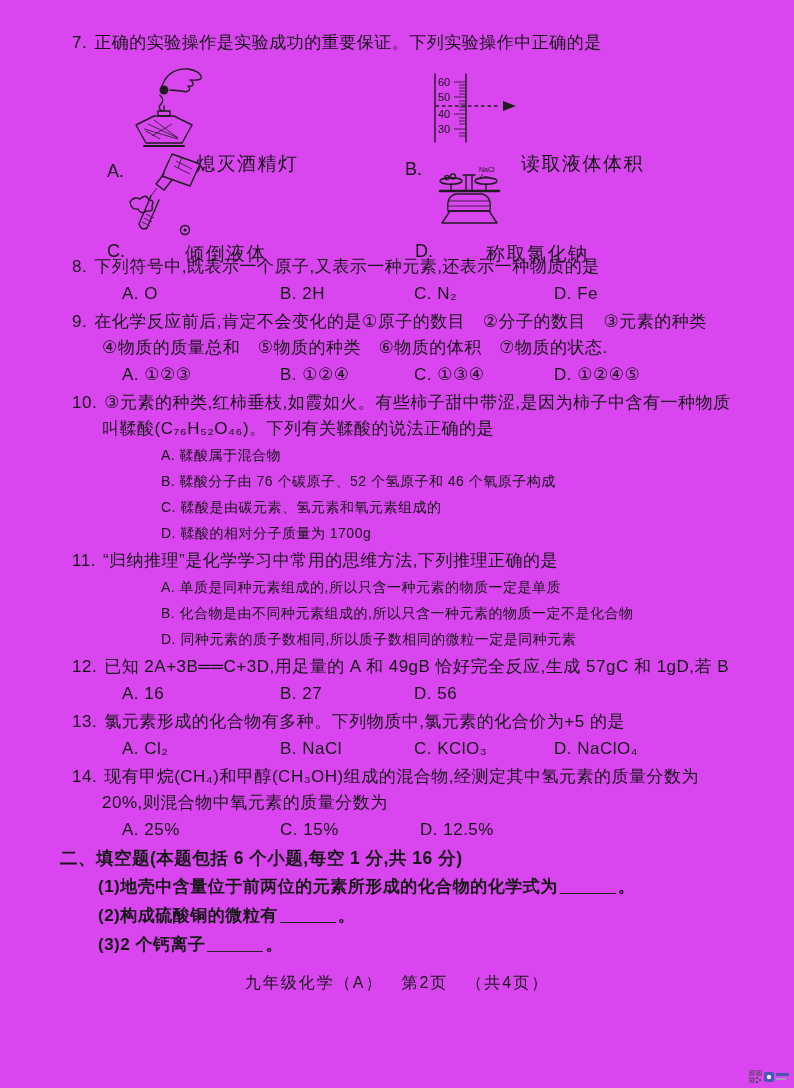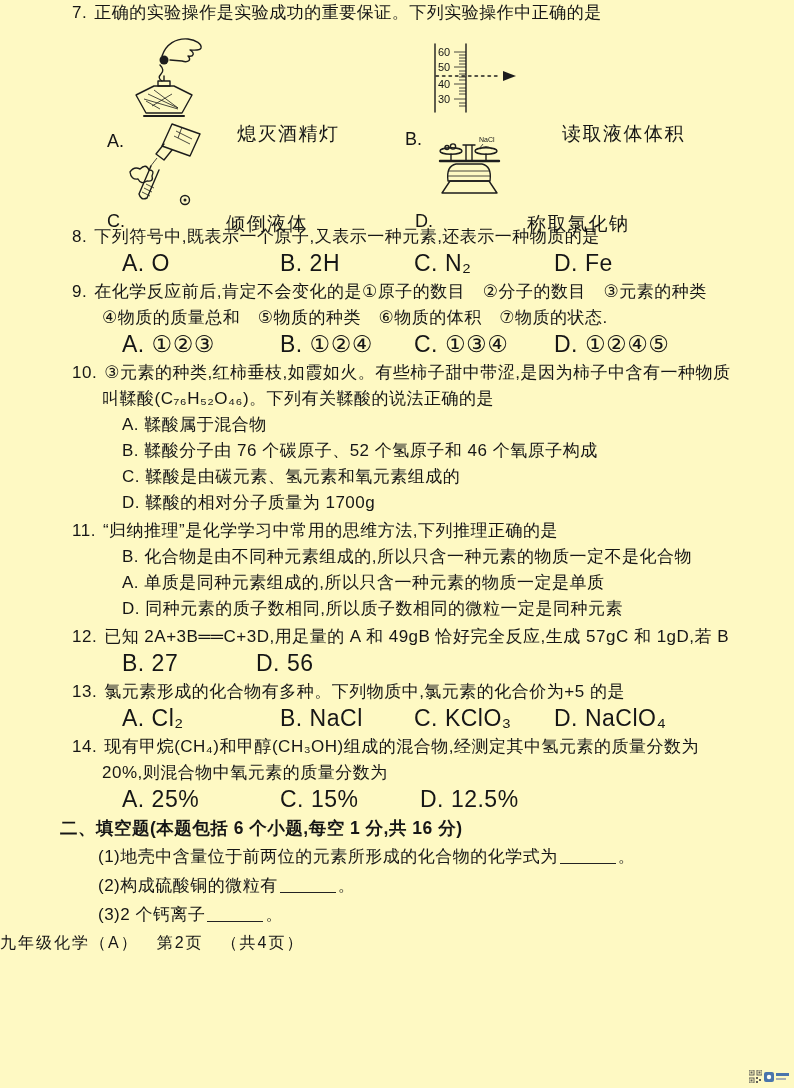--- a/index.html
+++ b/index.html
@@ -1,42 +1,42 @@
 <!DOCTYPE html>
 <html><head>
 <meta charset="utf-8">
 <style>
   html,body{margin:0;padding:0;background:#e9e9e9;}
-  .page{position:relative;width:794px;height:1088px;background:#fef9c3;color:#161616;
+  .page{position:relative;width:794px;height:1088px;background:#d946ef;color:#161616;
         font-family:"Liberation Sans","DejaVu Sans",sans-serif;box-sizing:border-box;
-        overflow:hidden;}
+        padding-top:30px;overflow:hidden;}
   p{margin:0;}
   .q{margin-bottom:2px;}
   .stem{padding-left:72px;font-size:17px;line-height:26px;letter-spacing:.5px;white-space:nowrap;}
   .qnum{margin-right:7px;}
   .cont{padding-left:102px;font-size:17px;line-height:26px;letter-spacing:.5px;white-space:nowrap;}
-  .optline{padding-left:122px;font-size:17px;line-height:26px;letter-spacing:.5px;white-space:nowrap;}
-  .opts{display:flex;padding-left:122px;font-size:23px;line-height:27px;letter-spacing:.5px;}
+  .optline{padding-left:122px;font-size:14px;line-height:26px;letter-spacing:.5px;white-space:nowrap;margin-left:39px;}
+  .opts{display:flex;padding-left:122px;font-size:17px;line-height:27px;letter-spacing:.5px;}
   .opts .o1{width:158px}.opts .o2{width:134px}.opts .o3{width:140px}
   .fig-area{position:relative;height:196px;}
   .fig-label{position:absolute;font-size:18px;}
-  .fig-caption{position:absolute;font-size:19px;letter-spacing:1.5px;margin-left:41px;}
+  .fig-caption{position:absolute;font-size:19px;letter-spacing:1.5px;}
   svg.fig{position:absolute;}
   svg.fig *{vector-effect:non-scaling-stroke;}
   .sk{stroke:#1d1d1d;fill:none;stroke-width:1.4;stroke-linecap:round;stroke-linejoin:round;}
   .sk-thin{stroke:#1d1d1d;fill:none;stroke-width:.8;}
   .sk-fill{fill:#1d1d1d;stroke:none;}
   .cyl-num{font-size:11px;fill:#161616;font-family:"Liberation Sans",sans-serif;}
   .nacl-txt{font-size:7px;fill:#161616;font-family:"Liberation Sans",sans-serif;}
   .section-title{padding-left:60px;font-size:17.5px;font-weight:bold;line-height:27px;letter-spacing:.5px;}
   .q15stem{padding-left:92px;font-size:17px;line-height:26px;letter-spacing:.5px;}
-  .part{padding-left:98px;font-size:17px;line-height:29px;letter-spacing:.5px;}
+  .part{padding-left:98px;font-size:17px;line-height:29px;letter-spacing:.5px;font-weight:bold;}
   .blank{display:inline-block;width:56px;height:15px;border-bottom:1.6px solid #232323;
          vertical-align:-2px;margin:0 2px;}
-  .footer{font-size:16px;letter-spacing:2px;margin-top:4px;}
+  .footer{text-align:center;font-size:16px;letter-spacing:2px;margin-top:14px;}
   .wm{position:absolute;right:4px;bottom:5px;display:flex;align-items:center;gap:2px;opacity:.85;}
 </style>
 </head>
 <body>
 
 <div class="page">
 
   <div class="q">
     <p class="stem"><span class="qnum">7.</span><span>正确的实验操作是实验成功的重要保证。下列实验操作中正确的是</span></p>
 
@@ -127,28 +127,29 @@
     <p class="stem"><span class="qnum">10.</span><span>③元素的种类,红柿垂枝,如霞如火。有些柿子甜中带涩,是因为柿子中含有一种物质</span></p>
     <p class="cont">叫鞣酸(C₇₆H₅₂O₄₆)。下列有关鞣酸的说法正确的是</p>
     <p class="optline">A. 鞣酸属于混合物</p>
     <p class="optline">B. 鞣酸分子由 76 个碳原子、52 个氢原子和 46 个氧原子构成</p>
     <p class="optline">C. 鞣酸是由碳元素、氢元素和氧元素组成的</p>
     <p class="optline">D. 鞣酸的相对分子质量为 1700g</p>
   </div>
 
   <div class="q">
     <p class="stem"><span class="qnum">11.</span><span>“归纳推理”是化学学习中常用的思维方法,下列推理正确的是</span></p>
+    <p class="optline">A. 单质是同种元素组成的,所以只含一种元素的物质一定是单质</p>
     <p class="optline">B. 化合物是由不同种元素组成的,所以只含一种元素的物质一定不是化合物</p>
-    <p class="optline">A. 单质是同种元素组成的,所以只含一种元素的物质一定是单质</p>
     <p class="optline">D. 同种元素的质子数相同,所以质子数相同的微粒一定是同种元素</p>
   </div>
 
   <div class="q">
     <p class="stem"><span class="qnum">12.</span><span>已知 2A+3B══C+3D,用足量的 A 和 49gB 恰好完全反应,生成 57gC 和 1gD,若 B</span></p>
     <p class="opts">
+      <span class="o1">A. 16</span>
       <span class="o2">B. 27</span>
       <span class="o4">D. 56</span>
     </p>
   </div>
 
   <div class="q">
     <p class="stem"><span class="qnum">13.</span><span>氯元素形成的化合物有多种。下列物质中,氯元素的化合价为+5 的是</span></p>
     <p class="opts">
       <span class="o1">A. Cl₂</span>
       <span class="o2">B. NaCl</span>

